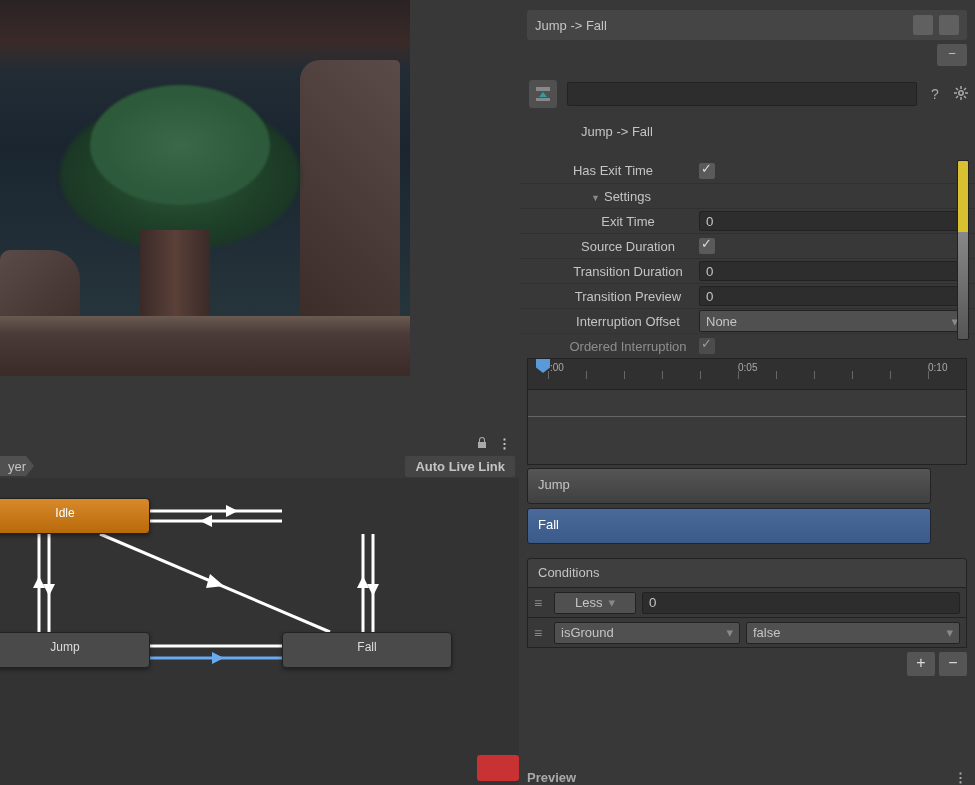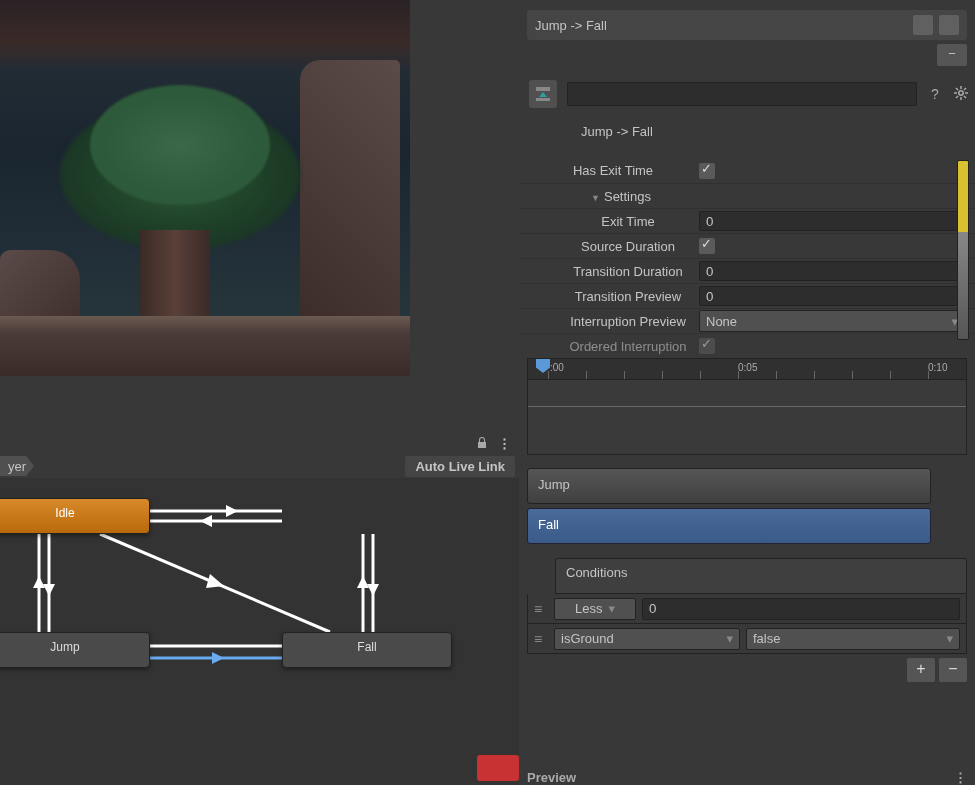--- a/index.html
+++ b/index.html
@@ -131,32 +131,32 @@
 .prop-label.indent2 { padding-left:30px; }
 .foldout::before { content:"▼"; font-size:9px; margin-right:4px; color:#888;}
 .chk { width:16px; height:16px; background:#5a5a5a; border-radius:2px; position:relative; }
 .chk.on::after { content:"✓"; position:absolute; left:2px; top:-2px; color:#ddd; font-size:13px; }
 .num-input { flex:1; height:20px; background:#2d2d2d; border:1px solid #222; padding:0 6px; color:#c4c4c4; margin-right:10px; border-radius:2px;}
 .dropdown { flex:1; height:22px; background:#505050; border:1px solid #222; padding:0 6px; color:#c4c4c4; margin-right:10px; border-radius:2px; display:flex; align-items:center; justify-content:space-between;}
 .dropdown::after { content:"▾"; color:#888; }
 .color-bar { position:absolute; right:6px; top:160px; width:12px; height:180px; background:linear-gradient(180deg,#d8c030 0%,#d8c030 40%,#888 40%,#555 100%); border:1px solid #222; border-radius:2px;}
 
 .timeline { position:absolute; left:8px; top:358px; width:440px; height:100px; }
-.ruler { width:100%; height:22px; background:#303030; position:relative; border:1px solid #222; display:flex;}
+.ruler { width:100%; height:32px; background:#303030; position:relative; border:1px solid #222; display:flex;}
 .tick { position:absolute; top:3px; font-size:10px; color:#aaa; }
 .tick-line { position:absolute; top:12px; width:1px; height:8px; background:#666;}
 .playhead { position:absolute; left:8px; top:0; width:14px; height:14px; background:#5a9ad8; clip-path: polygon(0 0,100% 0,100% 60%,50% 100%,0 60%);}
 .timeline-body { width:100%; height:75px; background:#3a3a3a; border:1px solid #222; border-top:none; position:relative;}
 .timeline-body .hline { position:absolute; left:0; top:26px; width:100%; height:1px; background:#666;}
 
 .clip-jump { position:absolute; left:8px; top:468px; width:404px; height:36px; background:linear-gradient(180deg,#555,#404040); border:1px solid #222; border-radius:3px; padding:8px 10px;}
 .clip-fall { position:absolute; left:8px; top:508px; width:404px; height:36px; background:linear-gradient(180deg,#4a6a9a,#3a5a8a); border:1px solid #223; border-radius:3px; padding:8px 10px; color:#fff;}
 
 .conditions { position:absolute; left:8px; top:558px; width:440px;}
-.cond-header { height:36px; background:#3f3f3f; border:1px solid #222; border-radius:3px 3px 0 0; padding:6px 10px;margin-left:28px;}
+.cond-header { height:30px; background:#3f3f3f; border:1px solid #222; border-radius:3px 3px 0 0; padding:6px 10px;}
 .cond-row { height:30px; background:#383838; border:1px solid #222; border-top:none; display:flex; align-items:center; padding:0 6px; gap:6px;}
 .drag-handle { width:14px; color:#888; font-size:14px; letter-spacing:-3px;}
 .cond-dd { height:22px; background:#505050; border:1px solid #222; padding:0 6px; border-radius:2px; display:flex; align-items:center; justify-content:space-between;}
 .cond-dd::after { content:"▾"; color:#888; margin-left:6px;}
 .cond-dd.param { flex: 0 0 186px; }
 .cond-dd.op { flex: 0 0 82px; justify-content: center; }
 .cond-dd.val-dd { flex:1; }
 .cond-num { flex:1; height:22px; background:#2d2d2d; border:1px solid #222; padding:0 6px; color:#c4c4c4; border-radius:2px;}
 .cond-footer { height:30px; display:flex; justify-content:flex-end; gap:4px; margin-top:4px;}
 .sq-btn { width:28px; height:24px; background:#555; border-radius:2px; text-align:center; line-height:22px; font-size:16px; color:#ddd;}
@@ -283,21 +283,21 @@
     </div>
     <div class="prop-row">
       <span class="prop-label indent2">Transition Duration</span>
       <input class="num-input" value="0" style="">
     </div>
     <div class="prop-row">
       <span class="prop-label indent2">Transition Preview</span>
       <input class="num-input" value="0" style="">
     </div>
     <div class="prop-row">
-      <span class="prop-label indent2">Interruption Preview</span>
+      <span class="prop-label indent2">Interruption Offset</span>
       <div class="dropdown">
           <span>None</span>
         </div>
     </div>
     <div class="prop-row" style="opacity:0.6">
       <span class="prop-label indent2">Ordered Interruption</span>
       <span class="chk on"></span>
     </div>
   </div>
   <div class="color-bar"></div>

